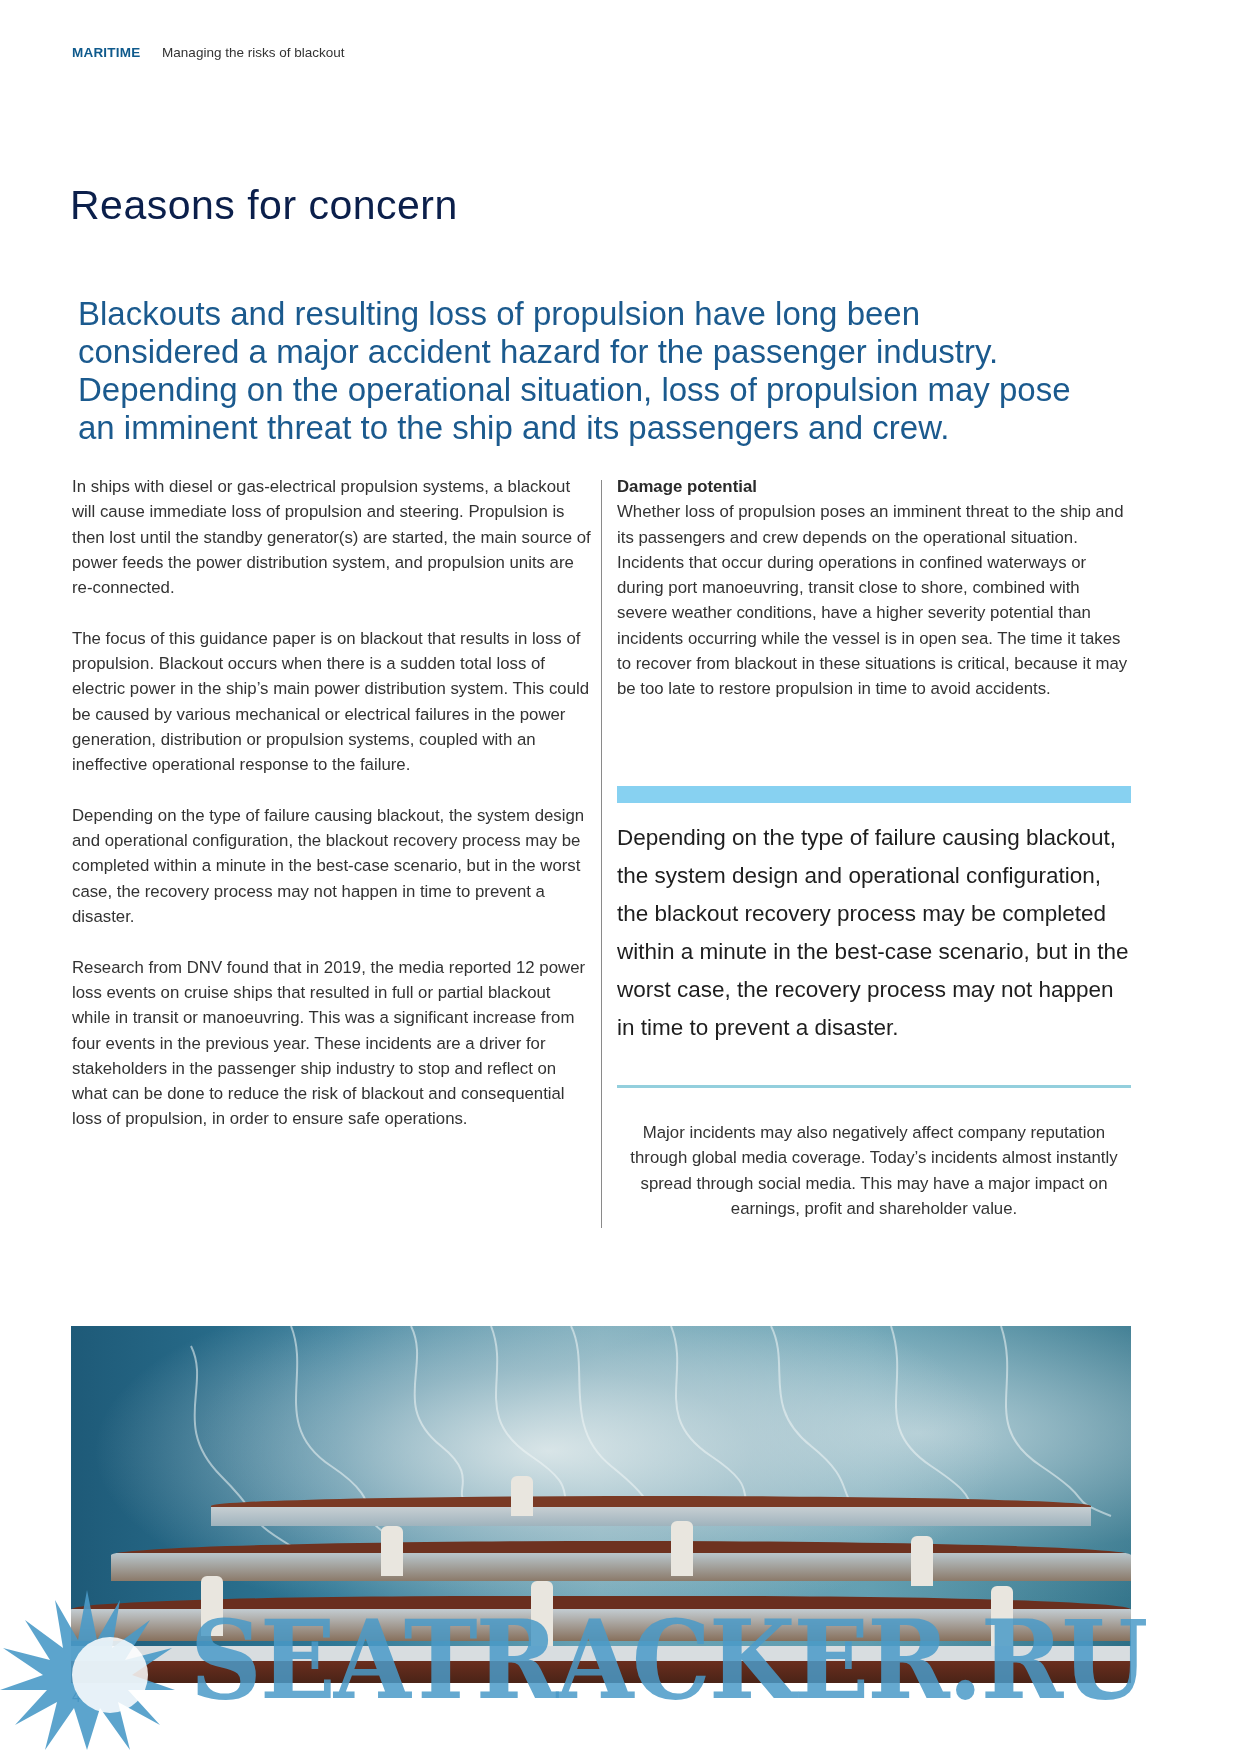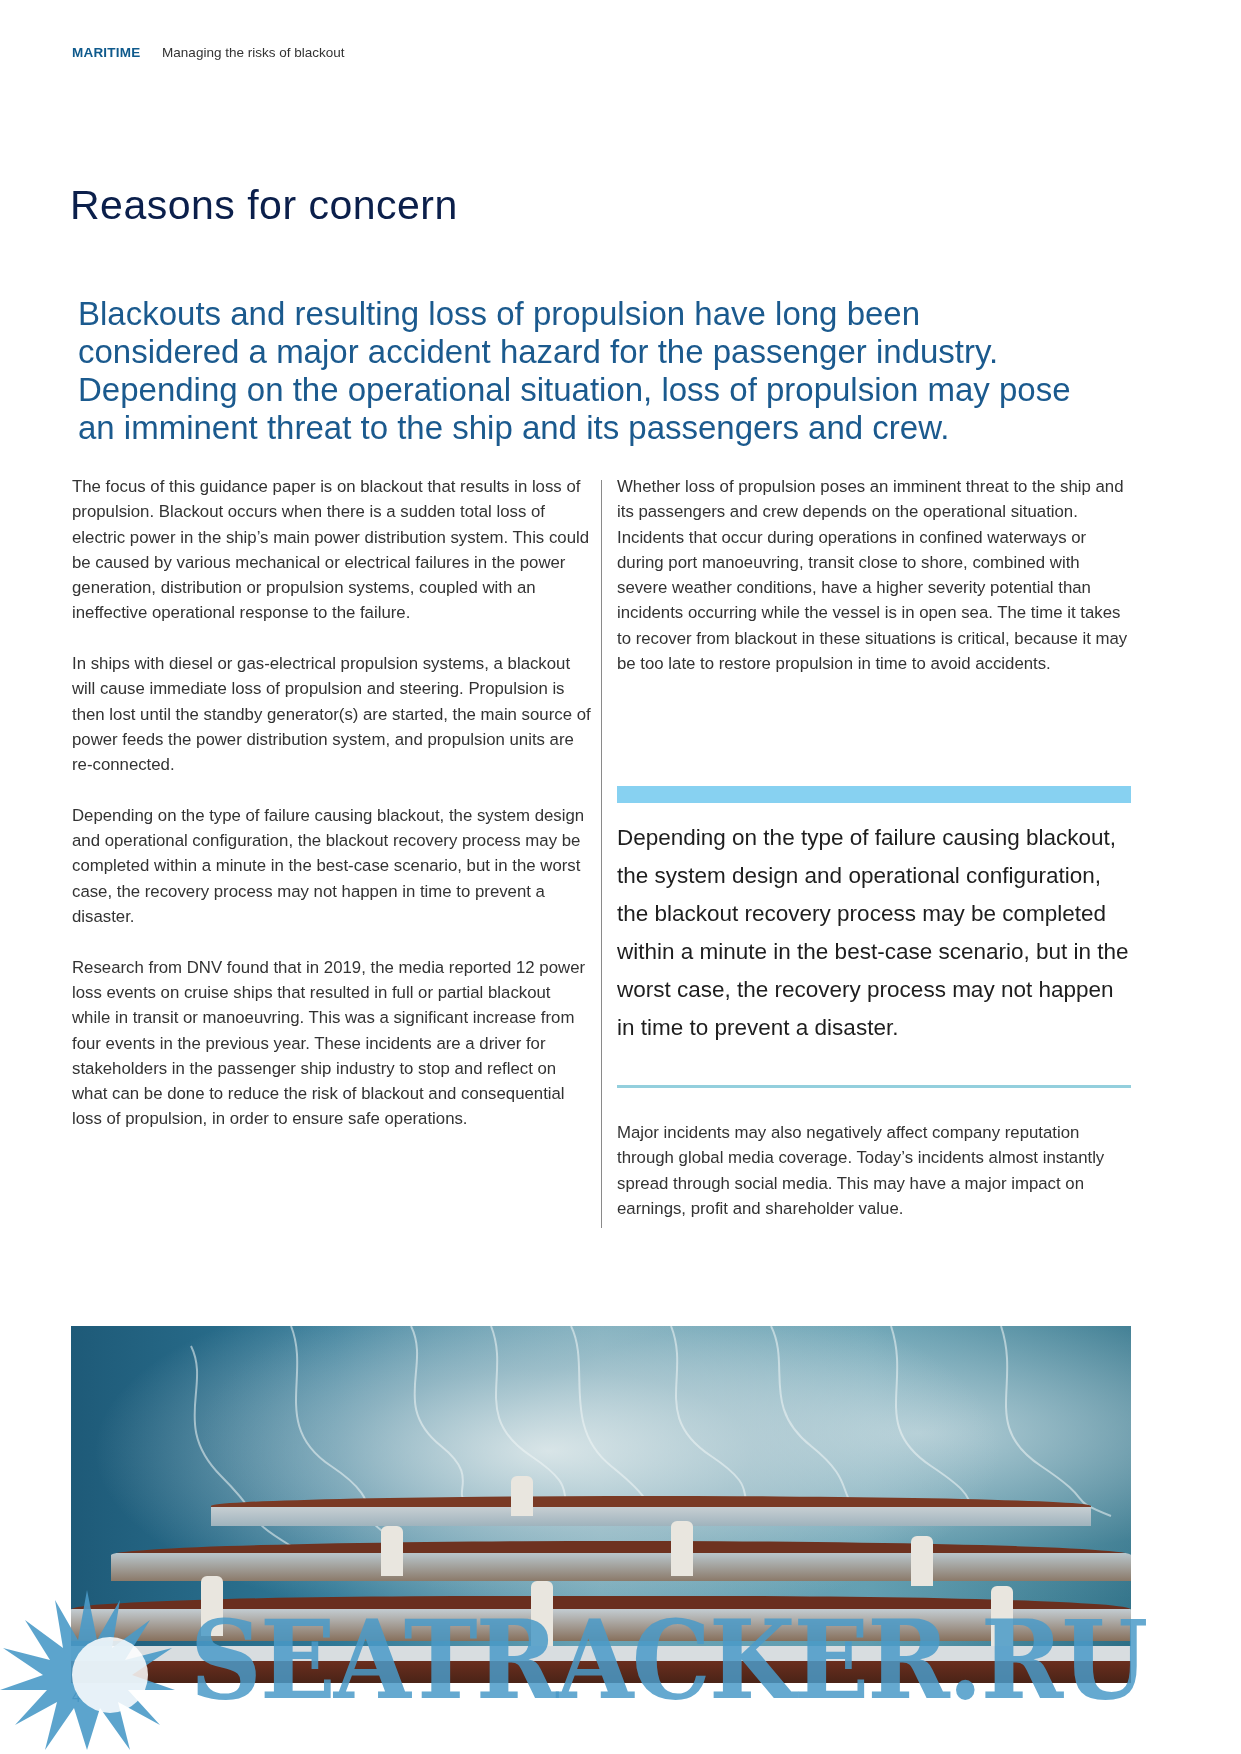--- a/index.html
+++ b/index.html
@@ -12,21 +12,21 @@
   .lead { left: 72px; top: 289px; width: 1010px; margin: 6px; font-size: 33px; line-height: 38px; color: #1b5a8e; }
   .col { top: 474px; width: 520px; font-size: 16.8px; line-height: 25.3px; color: #333; }
   .col p { margin: 0 0 25.3px 0; }
   .col h3 { margin: 0; font-size: 16.8px; font-weight: bold; color: #2a2a2a; line-height: 25.3px; }
   .col-left { left: 72px; }
   .col-right { left: 617px; width: 514px; }
   .divider { left: 601px; top: 480px; width: 1px; height: 748px; background: #8a8a8a; }
   .pq-bar { left: 617px; top: 786px; width: 514px; height: 17px; background: #87d1f1; }
   .pull-quote { left: 617px; top: 819px; width: 514px; margin: 0; font-size: 22.5px; line-height: 38px; color: #1e1e1e; }
   .pq-line { left: 617px; top: 1085px; width: 514px; height: 3px; background: #93cfdd; }
-  .col-right-last { left: 617px; top: 1120px; width: 514px; margin: 0; font-size: 16.8px; line-height: 25.3px; color: #333; }
+  .col-right-last { left: 617px; top: 1120px; width: 514px; margin: 0; font-size: 16.8px; line-height: 25.3px; color: #333; text-align: center; }
   .photo { left: 71px; top: 1326px; width: 1060px; height: 357px; overflow: hidden;
     background:
       linear-gradient(180deg, rgba(0,0,0,0) 0%, rgba(0,0,0,0) 50%, rgba(0,0,0,0) 100%),
       radial-gradient(ellipse at 45% 35%, rgba(235,240,240,0.85) 0%, rgba(200,215,220,0.55) 25%, rgba(30,90,120,0) 55%),
       radial-gradient(ellipse at 80% 30%, rgba(220,232,235,0.7) 0%, rgba(120,170,185,0.3) 35%, rgba(30,90,120,0) 60%),
       linear-gradient(90deg, #1e5a78 0%, #2f7896 25%, #6aa3b5 50%, #5f9db0 75%, #2d6f86 100%); }
   .deck { position: absolute; left: 0; right: 0; }
   .deck-1 { top: 170px; height: 30px; background: linear-gradient(180deg, #7a3a25 0%, #7a3a25 35%, #c8cfd3 35%, #9fb3bd 100%); left: 140px; right: 40px; border-radius: 60% 60% 0 0 / 40% 40% 0 0; }
   .deck-2 { top: 215px; height: 40px; background: linear-gradient(180deg, #6e3220 0%, #6e3220 30%, #b9c6cc 30%, #8b7a6a 100%); left: 40px; right: 0; border-radius: 50% 50% 0 0 / 35% 35% 0 0; }
   .deck-3 { top: 270px; height: 45px; background: linear-gradient(180deg, #6a2f1f 0%, #6a2f1f 30%, #c2cbd0 30%, #87705c 100%); left: 0; right: 0; border-radius: 40% 40% 0 0 / 30% 30% 0 0; }
@@ -43,29 +43,30 @@
 <div class="abs running-header">
   <span class="section">MARITIME</span>
   <span class="doc-title">Managing the risks of blackout</span>
 </div>
 
 <h1 class="abs page-title">Reasons for concern</h1>
 
 <p class="abs lead">Blackouts and resulting loss of propulsion have long been considered a major accident hazard for the passenger industry. Depending on the operational situation, loss of propulsion may pose an imminent threat to the ship and its passengers and crew.</p>
 
 <div class="abs col col-left">
+  <p>In ships with diesel or gas-electrical propulsion systems, a blackout will cause immediate loss of propulsion and steering. Propulsion is then lost until the standby generator(s) are started, the main source of power feeds the power distribution system, and propulsion units are re-connected.</p>
   <p>The focus of this guidance paper is on blackout that results in loss of propulsion. Blackout occurs when there is a sudden total loss of electric power in the ship’s main power distribution system. This could be caused by various mechanical or electrical failures in the power generation, distribution or propulsion systems, coupled with an ineffective operational response to the failure.</p>
-  <p>In ships with diesel or gas-electrical propulsion systems, a blackout will cause immediate loss of propulsion and steering. Propulsion is then lost until the standby generator(s) are started, the main source of power feeds the power distribution system, and propulsion units are re-connected.</p>
   <p>Depending on the type of failure causing blackout, the system design and operational configuration, the blackout recovery process may be completed within a minute in the best-case scenario, but in the worst case, the recovery process may not happen in time to prevent a disaster.</p>
   <p>Research from DNV found that in 2019, the media reported 12 power loss events on cruise ships that resulted in full or partial blackout while in transit or manoeuvring. This was a significant increase from four events in the previous year. These incidents are a driver for stakeholders in the passenger ship industry to stop and reflect on what can be done to reduce the risk of blackout and consequential loss of propulsion, in order to ensure safe operations.</p>
 </div>
 
 <div class="abs divider"></div>
 
 <div class="abs col col-right">
+  <h3>Damage potential</h3>
   <p>Whether loss of propulsion poses an imminent threat to the ship and its passengers and crew depends on the operational situation. Incidents that occur during operations in confined waterways or during port manoeuvring, transit close to shore, combined with severe weather conditions, have a higher severity potential than incidents occurring while the vessel is in open sea. The time it takes to recover from blackout in these situations is critical, because it may be too late to restore propulsion in time to avoid accidents.</p>
 </div>
 
 <div class="abs pq-bar"></div>
 <p class="abs pull-quote">Depending on the type of failure causing blackout, the system design and operational configuration, the blackout recovery process may be completed within a minute in the best-case scenario, but in the worst case, the recovery process may not happen in time to prevent a disaster.</p>
 <div class="abs pq-line"></div>
 
 <p class="abs col-right-last">Major incidents may also negatively affect company reputation through global media coverage. Today’s incidents almost instantly spread through social media. This may have a major impact on earnings, profit and shareholder value.</p>
 
 <div class="abs photo" role="img" aria-label="Aerial view of a cruise ship stern with tiered balconies above a churning white-water wake">

